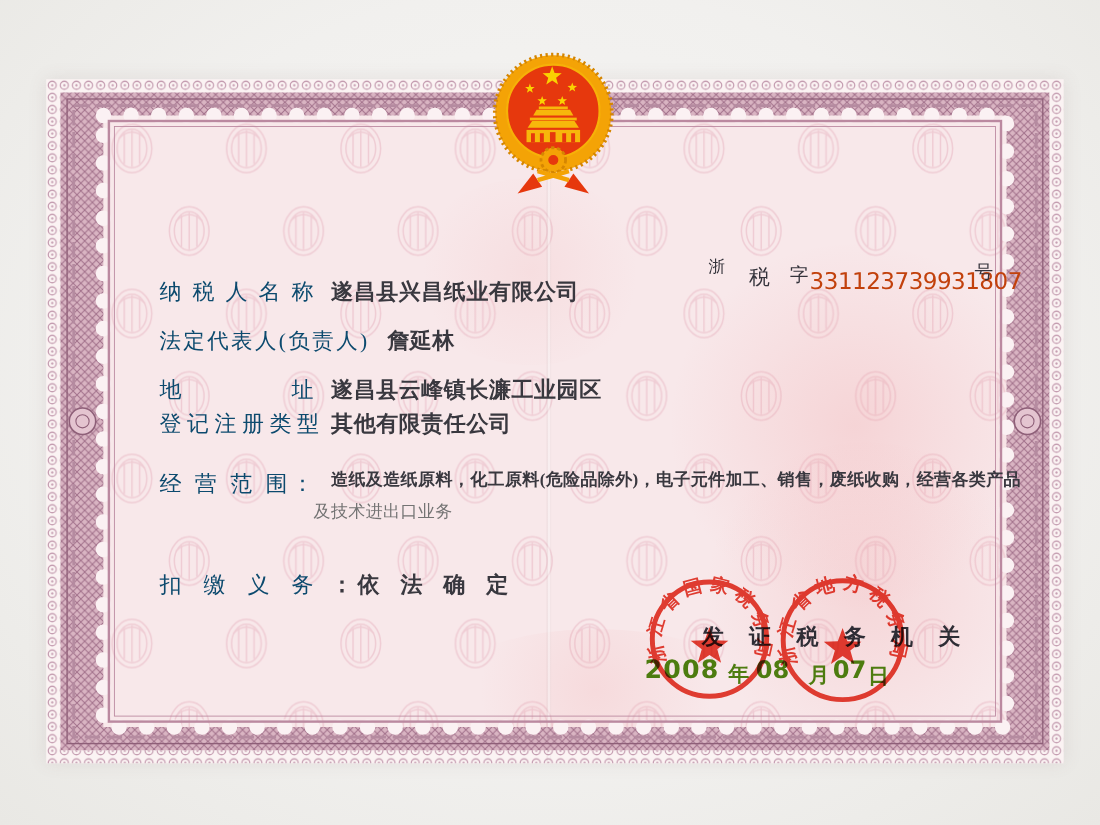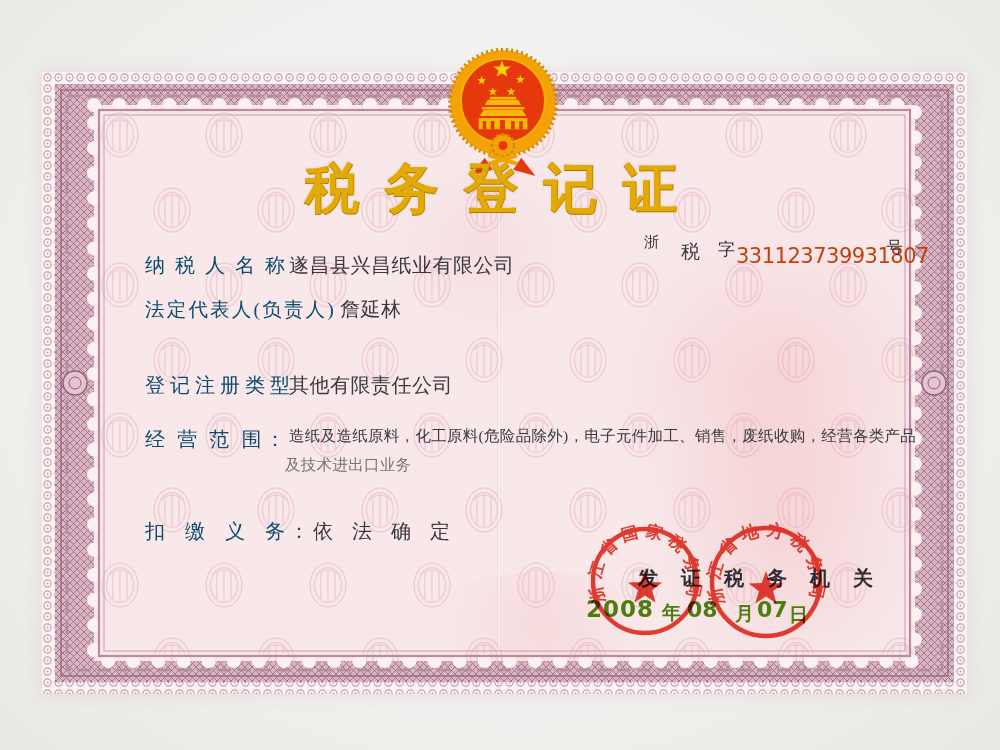--- a/index.html
+++ b/index.html
@@ -58,21 +58,21 @@
   .cn-num  { left:736px; top:230px; font-size:21px; letter-spacing:-0.5px;
              font-family:"DejaVu Sans","Liberation Sans",sans-serif; color:#c2410c;margin-top:14px; }
   .cn-hao  { left:886px; top:236px; font-size:17px; }
 
   .frow { position:absolute; left:145px; white-space:nowrap; color:#39383f; }
   .flabel {
     display:inline-block; width:140px; font-size:20px; color:#0c4a6e;
     text-align:justify; text-align-last:justify; vertical-align:top;
   }
   .flabel.wide { width:auto; letter-spacing:2.2px; font-size:19.5px; }
-  .fvalue { font-size:20px; letter-spacing:0.5px; margin-left:4px; }
+  .fvalue { font-size:20px; letter-spacing:0.5px; margin-left:16px;font-weight:bold; }
   .fvalue.small { font-size:15.5px; letter-spacing:0.3px; }
   .fvalue.spread { letter-spacing:4px; word-spacing:6px; }
   .fline2 { position:absolute; left:285px; top:455px; font-size:15.5px;
             letter-spacing:0.3px; color:#737373; white-space:nowrap; }
 
   .issue-caption {
     position:absolute; left:638px; top:565px; font-size:20px; letter-spacing:9px;
     color:#2e2d35; white-space:nowrap; font-weight:bold;
   }
   .idate { position:absolute; color:#4d7c0f; white-space:nowrap;
@@ -189,35 +189,37 @@
         <rect x="42" y="80" width="3.5" height="8"></rect>
         <rect x="51" y="79" width="5" height="9"></rect>
         <rect x="62" y="80" width="3.5" height="8"></rect>
         <rect x="70" y="80" width="3.5" height="8"></rect>
       </g>
       <circle cx="54" cy="104" r="11" fill="#f4a306" stroke="#d58602" stroke-width="2.5" stroke-dasharray="3 2.5"></circle>
       <circle cx="54" cy="104" r="4.5" fill="#e6380d"></circle>
       <path d="M40 114 L68 122 M68 114 L40 122" stroke="#f4a306" stroke-width="4"></path>
     </svg>
 
-    <div class="title">税 务 登 记 证</div>
 
     <div class="certno">
       <span class="cn-prov">浙</span>
       <span class="cn-tax">税</span>
       <span class="cn-zi">字</span>
       <span class="cn-num">331123739931807</span>
       <span class="cn-hao">号</span>
     </div>
 
     <div class="frow" style="top:252px;">
       <span class="flabel">纳 税 人 名 称</span><span class="fvalue">遂昌县兴昌纸业有限公司</span>
     </div>
     <div class="frow" style="top:296px;">
       <span class="flabel wide">法定代表人(负责人)</span><span class="fvalue">詹延林</span>
+    </div>
+    <div class="frow" style="top:341px;">
+      <span class="flabel">地 址</span><span class="fvalue">遂昌县云峰镇长濂工业园区</span>
     </div>
     <div class="frow" style="top:372px;">
       <span class="flabel">登 记 注 册 类 型</span><span class="fvalue">其他有限责任公司</span>
     </div>
     <div class="frow" style="top:426px;">
       <span class="flabel">经 营 范 围：</span><span class="fvalue small">造纸及造纸原料，化工原料(危险品除外)，电子元件加工、销售，废纸收购，经营各类产品</span>
     </div>
     <div class="fline2">及技术进出口业务</div>
     <div class="frow" style="top:518px;">
       <span class="flabel">扣 缴 义 务</span><span class="fvalue spread">：依 法 确 定</span>

